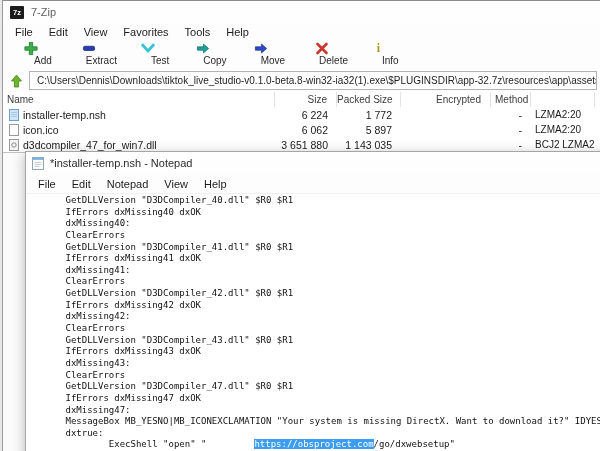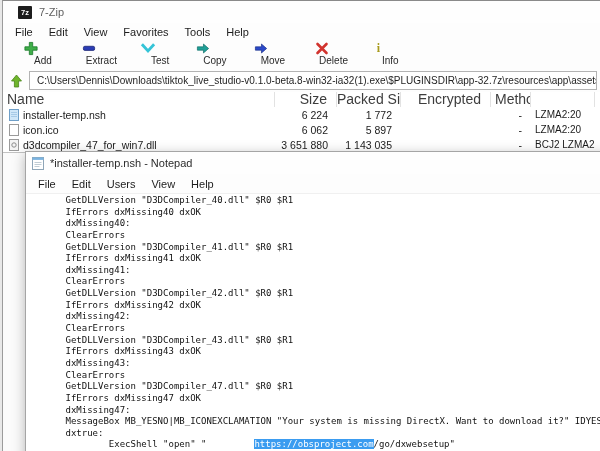--- a/index.html
+++ b/index.html
@@ -8,42 +8,42 @@
     background:#e8e8e8;
     font-family:"Liberation Sans",sans-serif;
     -webkit-font-smoothing:antialiased;
   }
   
   .zip-window{
     position:absolute;left:2px;top:0;right:0;bottom:0;
     background:#fdfdfd;
     border-left:1px solid #9b9b9b;border-top:1px solid #8a8a8a;
   }
-  .zip-titlebar{height:22px;display:flex;align-items:center;padding-left:15px;background:#fefefe;}
+  .zip-titlebar{height:22px;display:flex;align-items:center;padding-left:7px;background:#fefefe;}
   .zip-appicon{width:14px;height:13px;background:#1c1c1c;color:#fff;font-size:7.5px;font-weight:bold;
     display:flex;align-items:center;justify-content:center;border-radius:1px;}
   .zip-title{margin-left:7px;font-size:11px;color:#5f5f5f;}
   .menubar{display:flex;align-items:center;height:17px;font-size:11px;color:#1c1c1c;padding-left:4px;background:#fdfdfd;}
   .menubar > div{padding:0 8px;cursor:default;}
   .zip-toolbar{display:flex;align-items:flex-start;height:28px;padding:1px 0 0 2px;background:#fdfdfd;}
   .tool{display:flex;flex-direction:column;align-items:center;padding:0 5px;min-width:26px;}
   .tool svg{display:block;width:16px;height:15px;}
   .tool .tool-label{font-size:10px;color:#2a2a2a;margin-top:0px;line-height:10px;margin-left:24px;}
   .tool-info-glyph{font:bold 12px "Liberation Serif",serif;color:#a89b1e;line-height:14px;height:15px;}
   .zip-addressbar{display:flex;align-items:center;height:23px;padding-left:4px;background:#fdfdfd;}
   .up-btn{width:18px;height:17px;display:flex;align-items:center;justify-content:center;}
   .address-input{
     flex:1;margin-left:4px;margin-right:3px;height:17px;background:#fff;
     border:1px solid #b3b3b3;display:flex;align-items:center;padding-left:3px;overflow:hidden;
   }
   .address-input .addr-text{font-size:10px;color:#1e1e1e;white-space:nowrap;margin-left:4px;}
   
   .zip-list{background:#fff;border-bottom:1px solid #c2c2c2;}
   .lrow{display:grid;grid-template-columns:272px 62px 64px 90px 40px 64px 1fr;align-items:center;}
-  .zip-header{height:15px;font-size:14px;color:#3d3d3d;}
+  .zip-header{height:15px;font-size:10px;color:#3d3d3d;}
   .zip-header > div{border-right:1px solid #e2e2e2;height:15px;line-height:15px;overflow:hidden;}
   .file-row{height:15px;font-size:10.5px;color:#1b1b1b;}
   .cell-name{display:flex;align-items:center;padding-left:6px;overflow:hidden;white-space:nowrap;}
   .cell-name svg{flex:0 0 auto;margin-right:4px;}
   .num{text-align:right;padding-right:9px;white-space:nowrap;}
   .txt{text-align:left;padding-left:4px;white-space:nowrap;overflow:hidden;}
   .method{font-size:10px;}
   .below-list{height:100%;background:#fbfbfb;}
   
   .notepad{
@@ -203,21 +203,21 @@
       <rect x="0.5" y="1.5" width="11" height="12" fill="#ffffff" stroke="#8fa6b8"></rect>
       <rect x="0.5" y="1.5" width="11" height="2.4" fill="#7ab3e0"></rect>
       <path d="M2.5 6.5h7M2.5 8.5h7M2.5 10.5h5" stroke="#b9c6cf" stroke-width="0.9"></path>
     </svg>
     <span class="np-title">*installer-temp.nsh - Notepad</span>
   </div>
 
   <div class="menubar np-menubar">
       <div>File</div>
       <div>Edit</div>
-      <div>Users</div>
+      <div>Notepad</div>
       <div>View</div>
       <div>Help</div>
     </div>
 
   <div class="np-content">
     <div>
         <div class="np-line">      GetDLLVersion "D3DCompiler_40.dll" $R0 $R1</div>
         <div class="np-line">      IfErrors dxMissing40 dxOK</div>
         <div class="np-line">      dxMissing40:</div>
         <div class="np-line">      ClearErrors</div>

